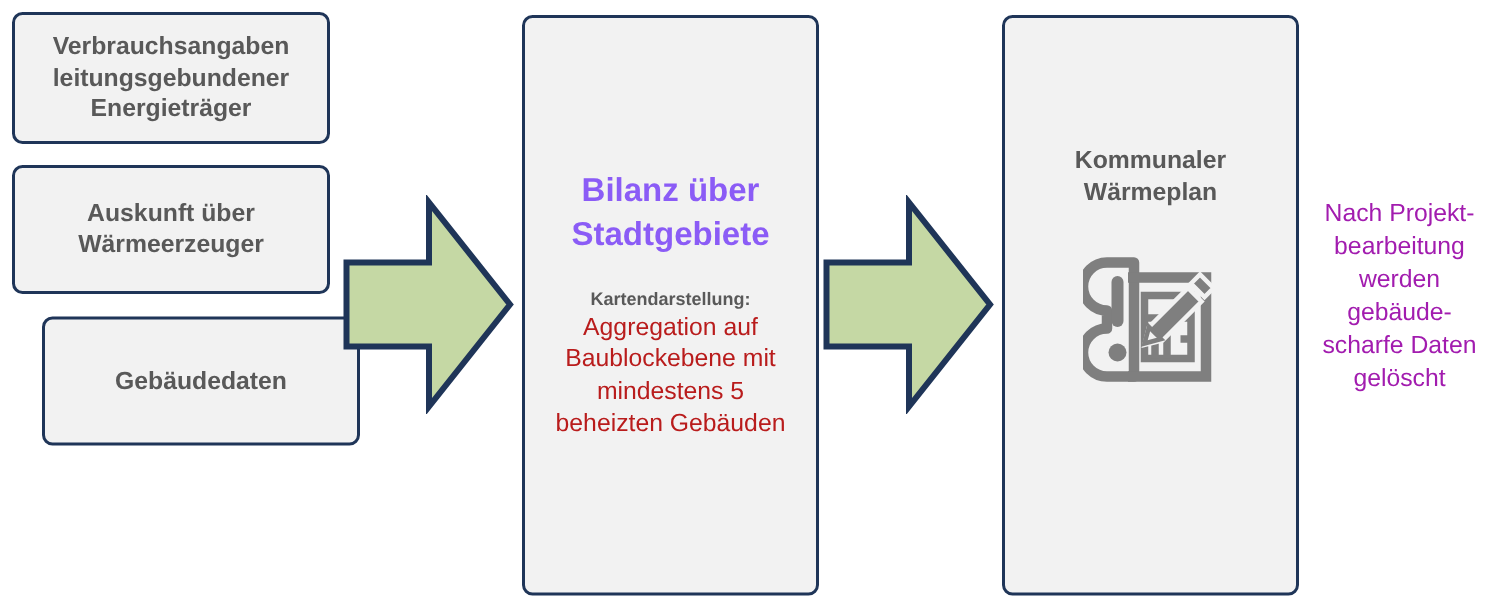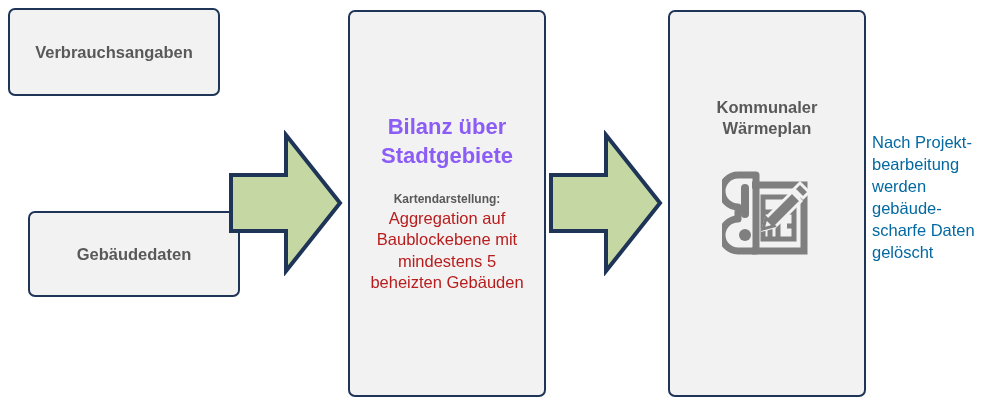--- a/index.html
+++ b/index.html
@@ -93,25 +93,25 @@
   #blueprint-icon {
     margin-top: 30px;
   }
 
   .arrow {
     position: absolute;
   }
 
   .red-note {
     position: absolute;
-    color: #0369a1;
+    color: #a21caf;
     font-size: 16.5px;
     font-weight: normal;
     line-height: 1.33;
-    text-align: left;
+    text-align: center;
     white-space: pre-line;
   }
   #note-left {
     left: 224px;
     top: 283px;
     width: 124px;
   }
   #note-right {
     left: 872px;
     top: 132px;
@@ -119,23 +119,31 @@
   }
 </style>
 </head>
 <body>
 
 <div id="canvas">
 
   <div class="box src-box" id="src-box-0" style="left:8px; top:8px; width:212px; height:88px;">
     <div class="lines">
       <div>Verbrauchsangaben</div>
-    </div>
-  </div>
-
+      <div>leitungsgebundener</div>
+      <div>Energieträger</div>
+    </div>
+  </div>
+
+  <div class="box src-box" id="src-box-1" style="left:8px; top:110px; width:212px; height:86px;">
+    <div class="lines">
+      <div>Auskunft über</div>
+      <div>Wärmeerzeuger</div>
+    </div>
+  </div>
 
   <div class="box src-box" id="src-box-2" style="left:8px; top:211px; width:212px; height:86px;margin-left:20px;">
     <div class="lines">
       <div>Gebäudedaten</div>
     </div>
   </div>
 
 
   <svg class="arrow" id="arrow-1" style="left:228px; top:130px;" width="116" height="146" viewBox="0 0 116 146">
     <polygon points="3,45 58,45 58,5 112,73 58,141 58,101 3,101" fill="#c5d8a4" stroke="#1f3558" stroke-width="4" stroke-linejoin="miter"></polygon>

